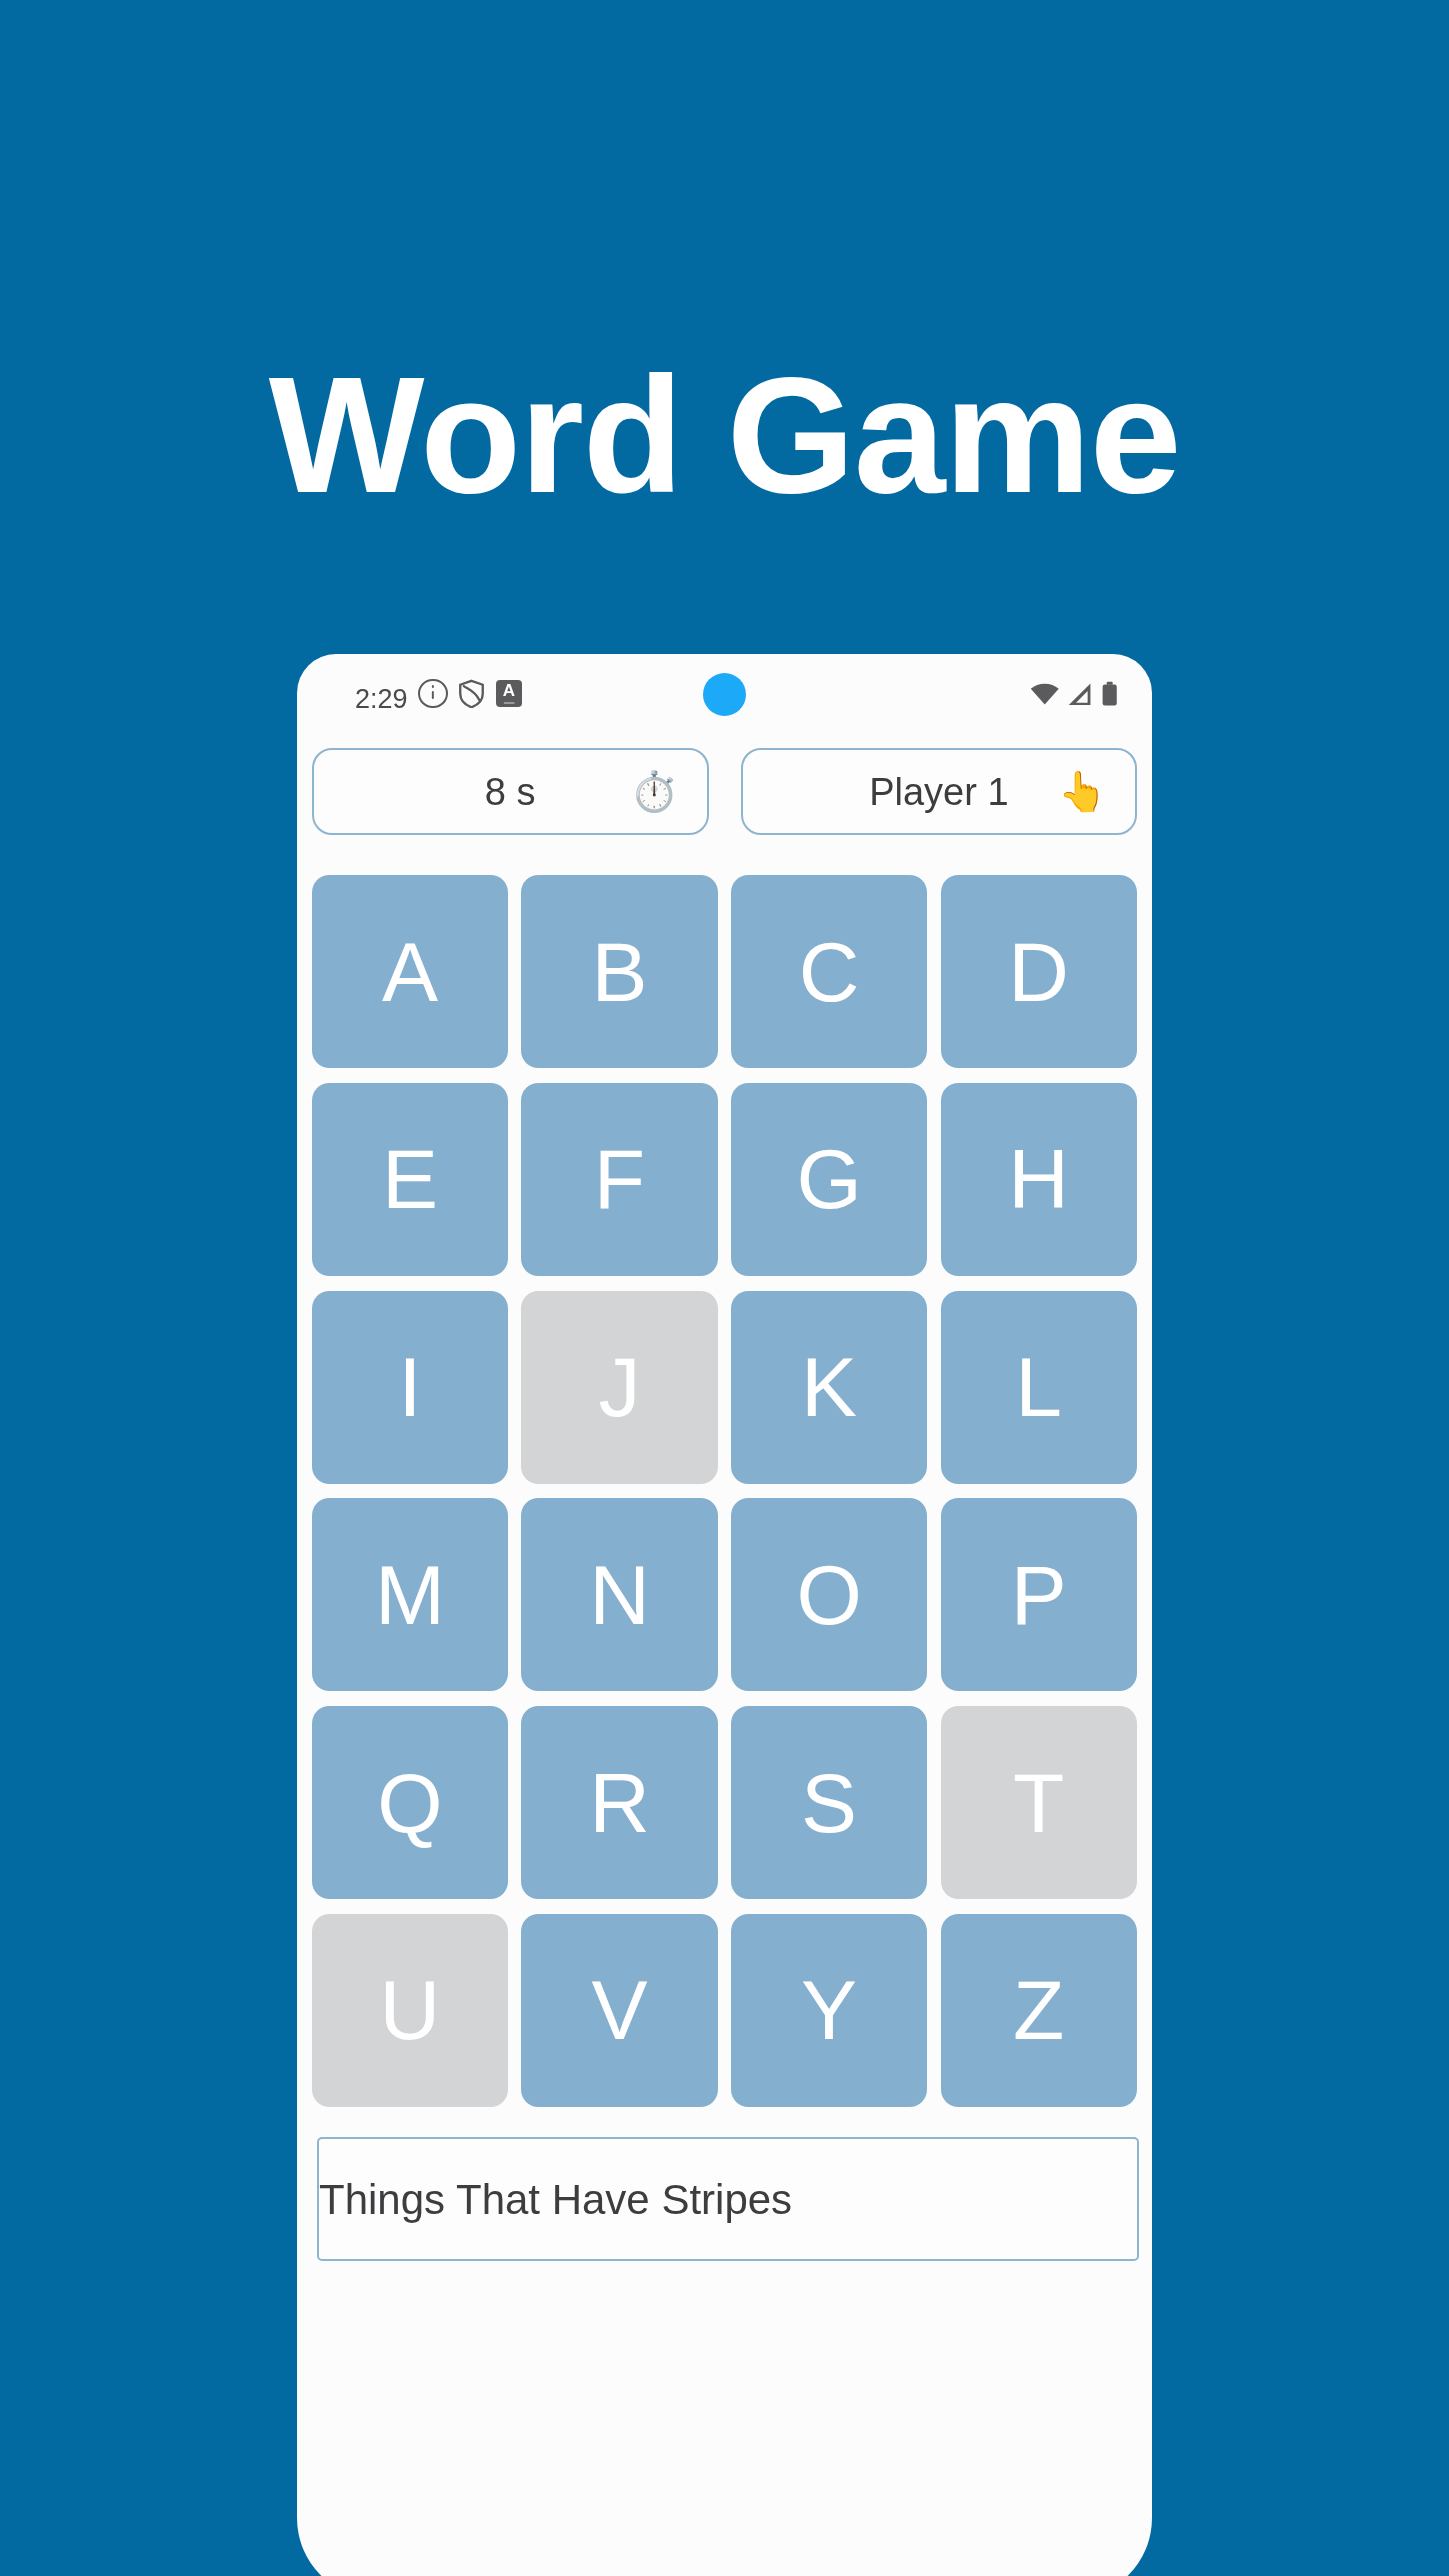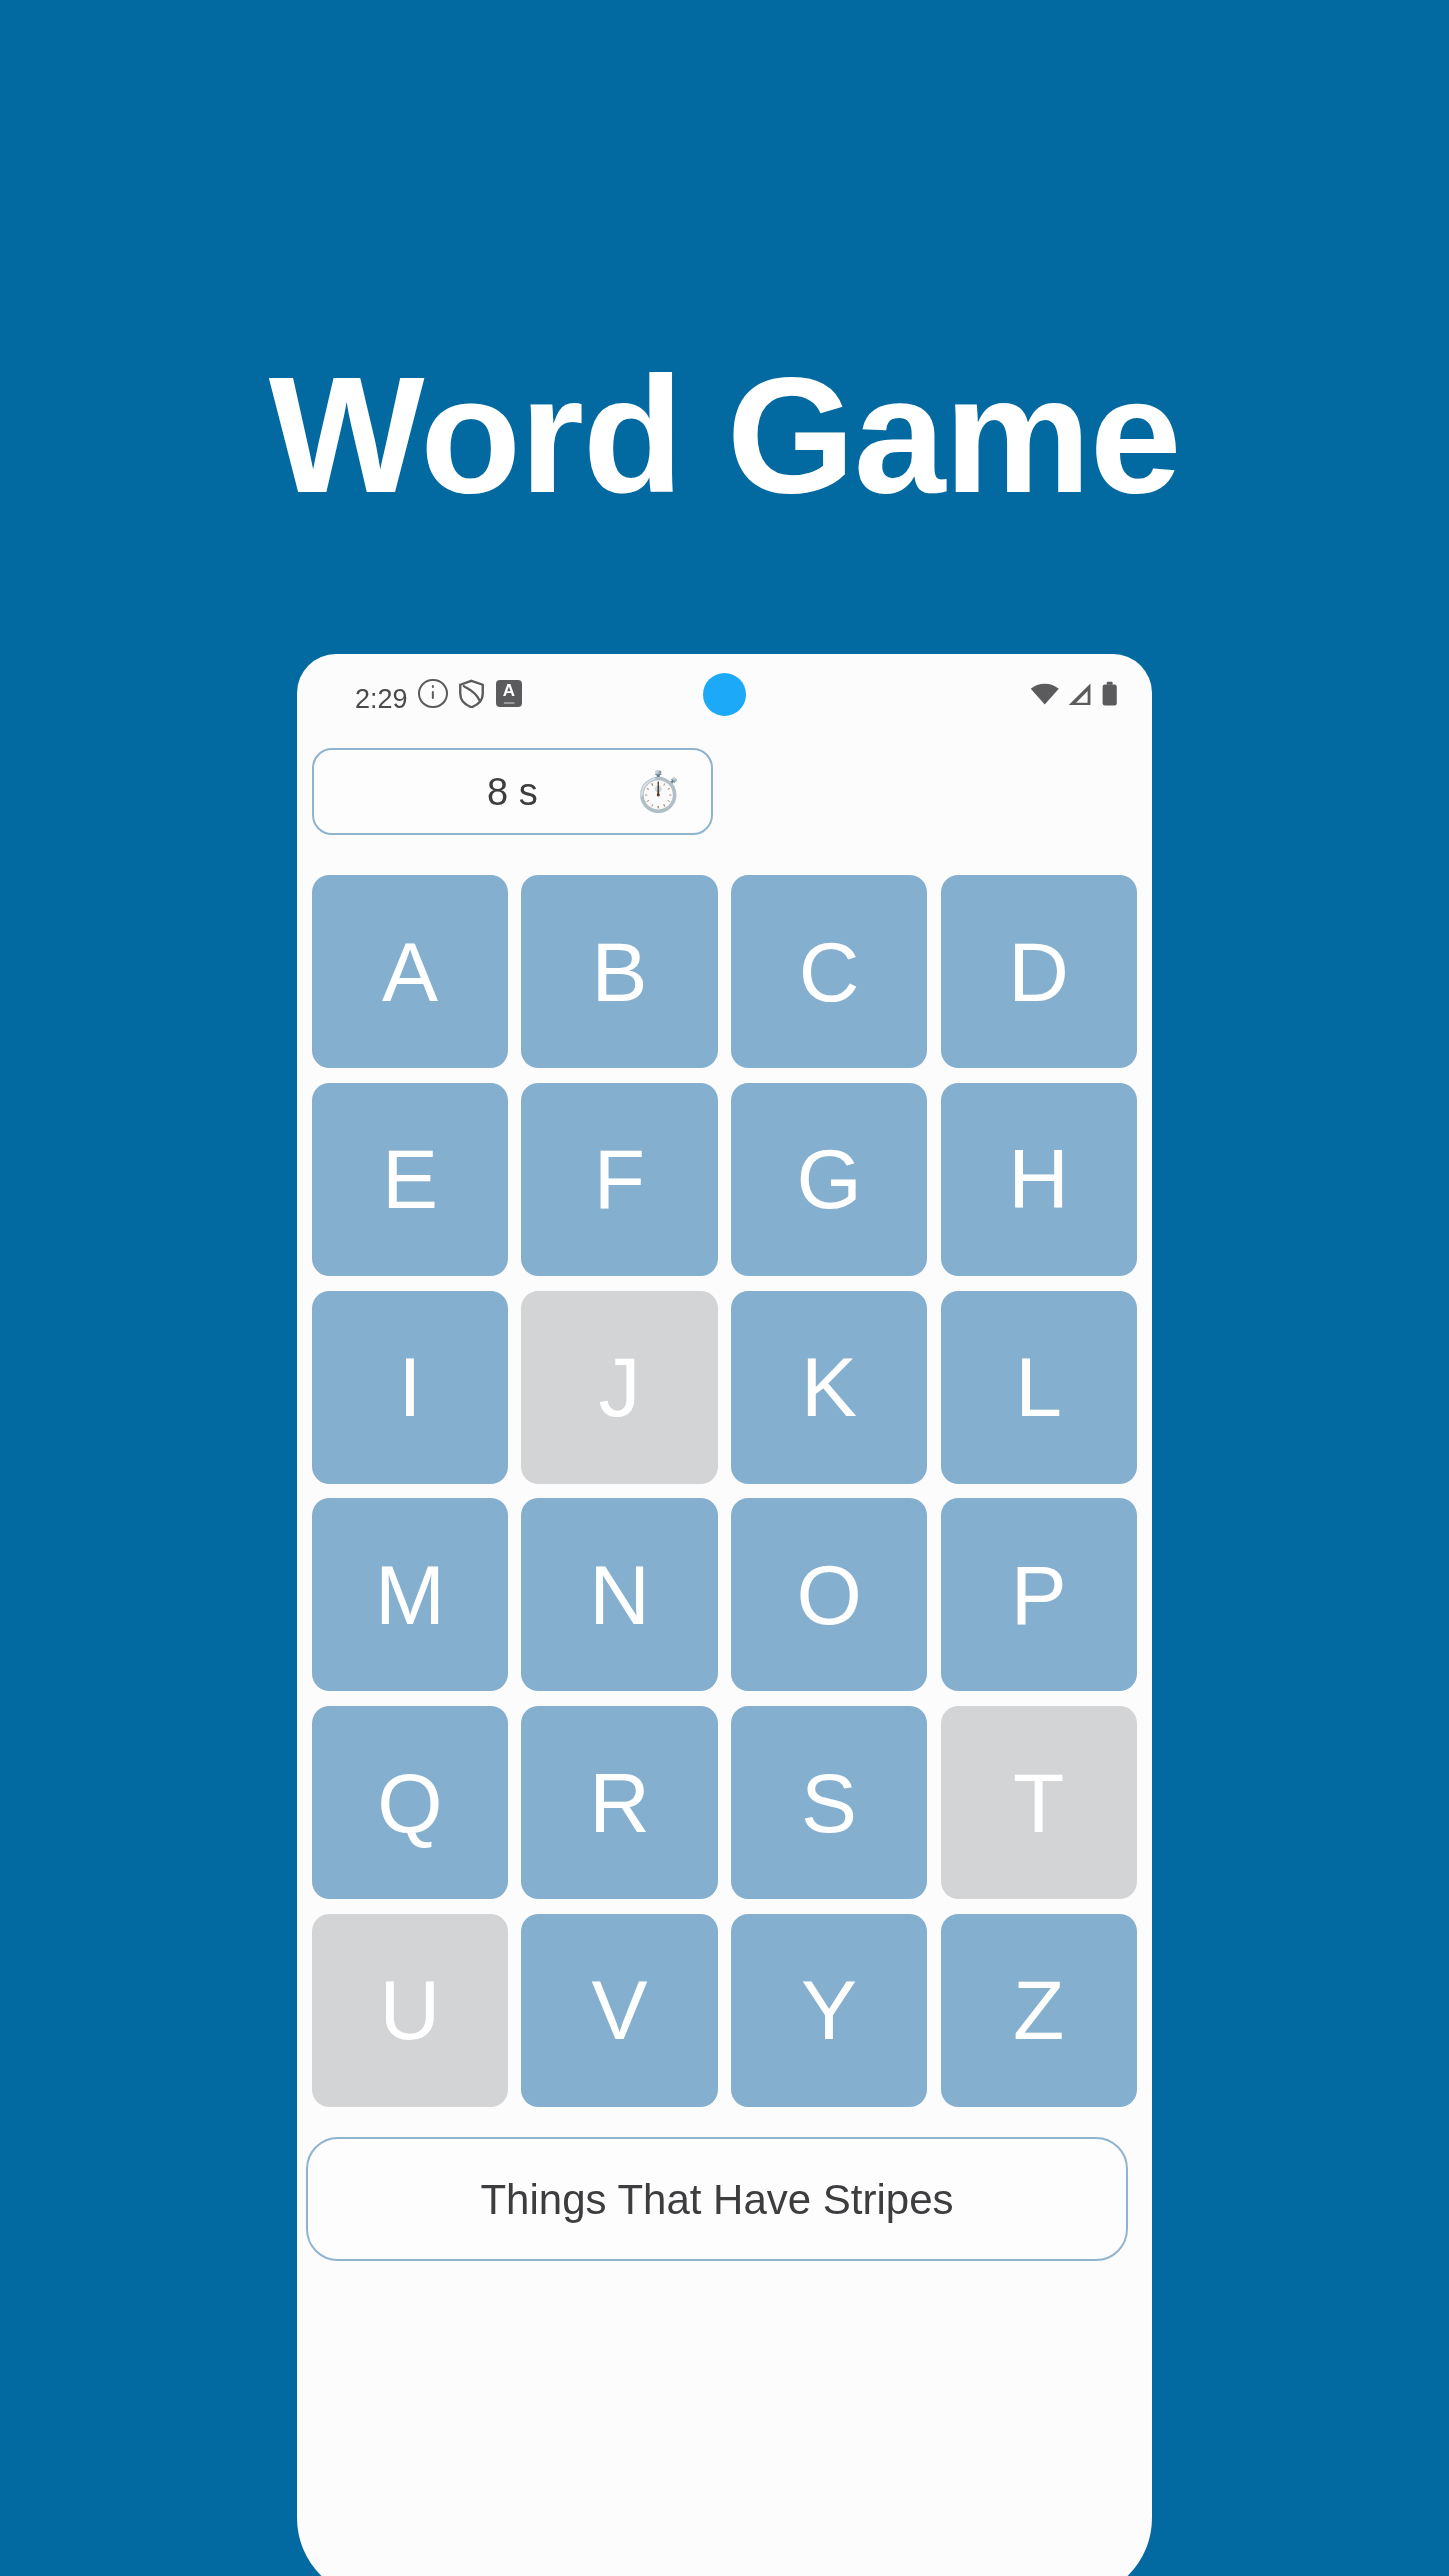--- a/index.html
+++ b/index.html
@@ -208,30 +208,30 @@
     font-weight: 400;
     line-height: 84px;
     user-select: none;
   }
   .tile.active { background: #85AFCE; }
   .tile.disabled { background: #D3D4D6; }
 
   
   .category-card {
     position: absolute;
-    left: 9px;
+    left: 20px;
     top: 1483px;
     width: 822px;
     height: 124px;
     background: #FDFDFE;
     border: 2.3px solid #8FB4CE;
-    border-radius: 32px;
-    display: flex;
-    align-items: center;
-    justify-content: center;
+    border-radius: 5px;
+    display: flex;
+    align-items: center;
+    justify-content: flex-start;
     box-sizing: border-box;
   }
   .category-text {
     font-size: 42px;
     color: #3D3D3F;
     font-family: "Liberation Sans", sans-serif;
     line-height: 47px;
     text-align: center;
   }
 </style>
@@ -286,20 +286,24 @@
       </div>
     </div>
 
     <div class="header-row">
 
       <div class="hdr-card">
         <span class="hdr-label">8 s</span>
         <span class="hdr-emoji">⏱️</span>
       </div>
 
+      <div class="hdr-card">
+        <span class="hdr-label">Player 1</span>
+        <span class="hdr-emoji">👆</span>
+      </div>
     </div>
 
     <div class="letter-grid">
         <div class="tile active">A</div>
         <div class="tile active">B</div>
         <div class="tile active">C</div>
         <div class="tile active">D</div>
         <div class="tile active">E</div>
         <div class="tile active">F</div>
         <div class="tile active">G</div>

